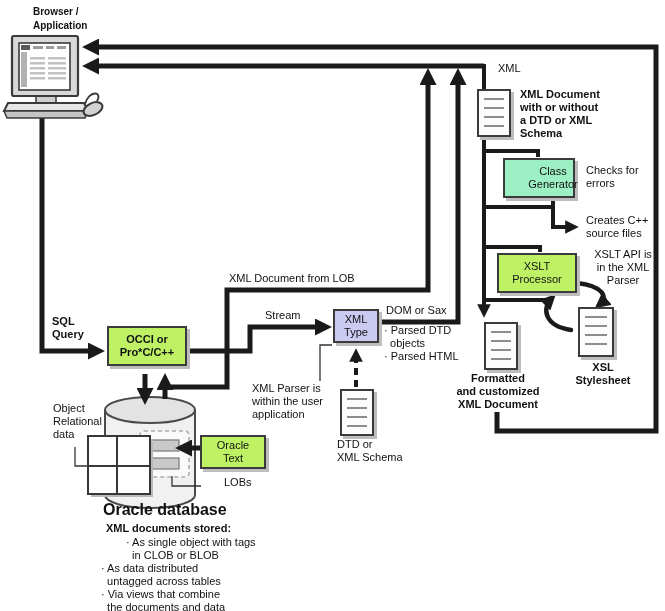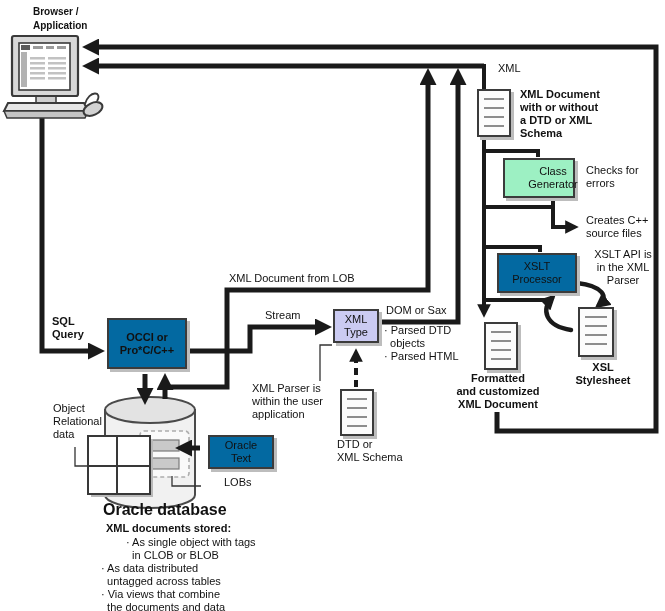--- a/index.html
+++ b/index.html
@@ -3,21 +3,21 @@
 <meta charset="utf-8">
 <style>
   html,body{margin:0;padding:0;background:#fff;}
   .canvas{position:relative;width:665px;height:611px;background:#fff;overflow:hidden;
           font-family:"Liberation Sans", sans-serif;color:#111;}
   svg.layer{position:absolute;left:0;top:0;}
   .lbl{position:absolute;font-size:11px;line-height:13px;white-space:pre;}
   .b{font-weight:bold;}
   .ctr{text-align:center;}
   .box{position:absolute;display:flex;align-items:center;justify-content:center;
-       background:#0369a1;border:2px solid #3b3b3b;box-shadow:3px 3px 0 #bdbdbd;
+       background:#bef264;border:2px solid #3b3b3b;box-shadow:3px 3px 0 #bdbdbd;
        font-size:11px;line-height:13px;text-align:center;white-space:pre;box-sizing:border-box;}
   .doc{position:absolute;background:#fcfcfc;border:2px solid #3b3b3b;
        box-shadow:3px 3px 0 #bdbdbd;box-sizing:border-box;}
   .doc-lines{position:absolute;left:5px;right:5px;top:7px;bottom:5px;
        background:repeating-linear-gradient(to bottom,#8d8d8d 0 2px,transparent 2px 9px);}
 </style>
 </head>
 <body>
 
 <div class="canvas">
@@ -103,29 +103,29 @@
   <div class="doc" style="left:340px;top:389px;width:34px;height:47px;">
       <div class="doc-lines"></div>
     </div>
   <div class="doc" style="left:484px;top:322px;width:34px;height:48px;">
       <div class="doc-lines"></div>
     </div>
   <div class="doc" style="left:578px;top:307px;width:36px;height:50px;">
       <div class="doc-lines"></div>
     </div>
 
-  <div class="box b" style="left:107px;top:318px;width:80px;height:51px;">OCCI or
+  <div class="box b" style="left:107px;top:326px;width:80px;height:40px;">OCCI or
 Pro*C/C++</div>
   <div class="box" style="left: 333px; top: 309px; width: 46px; height: 34px; background-color: rgb(203, 203, 242);">XML
 Type</div>
   <div class="box" style="left: 503px; top: 158px; width: 72px; height: 40px; background-color: rgb(157, 240, 195); padding-left: 28px;">Class
 Generator</div>
   <div class="box" style="left:497px;top:253px;width:80px;height:40px;">XSLT
 Processor</div>
-  <div class="box" style="left:208px;top:435px;width:66px;height:34px;">Oracle
+  <div class="box" style="left:200px;top:435px;width:66px;height:34px;">Oracle
 Text</div>
 
   <div class="lbl b" style="left:33px;top:5px;font-size:10px;line-height:14px;">Browser /
 Application</div>
   <div class="lbl" style="left:498px;top:62px;">XML</div>
   <div class="lbl b" style="left:520px;top:88px;">XML Document
 with or without
 a DTD or XML
 Schema</div>
   <div class="lbl" style="left:586px;top:164px;">Checks for

